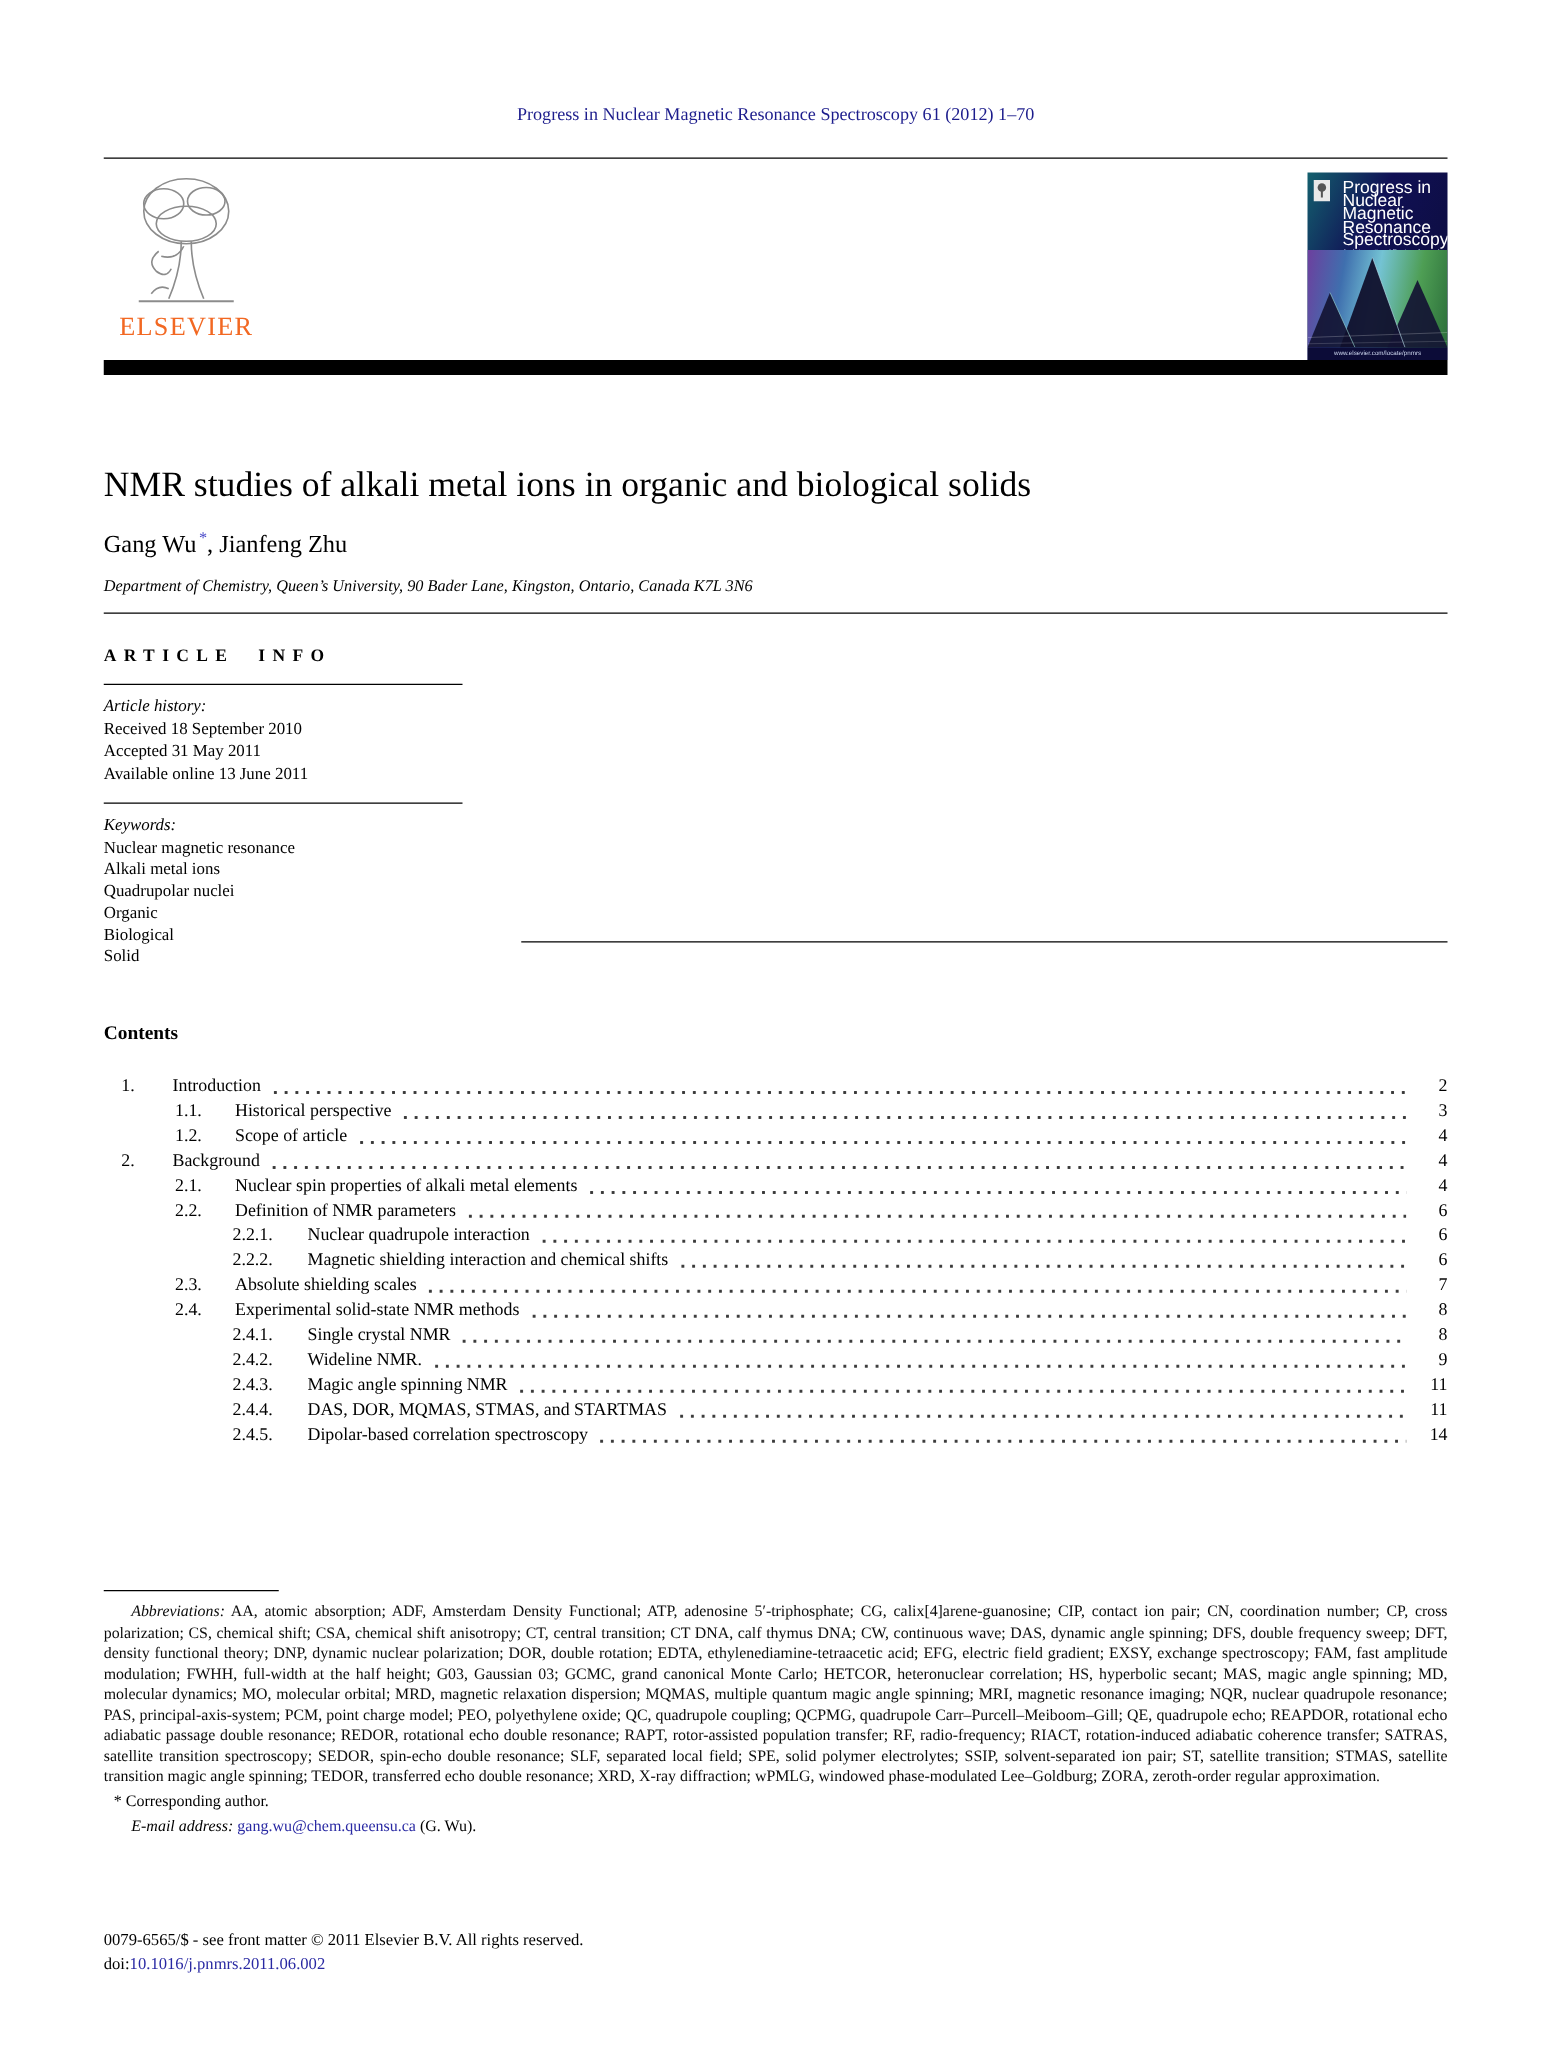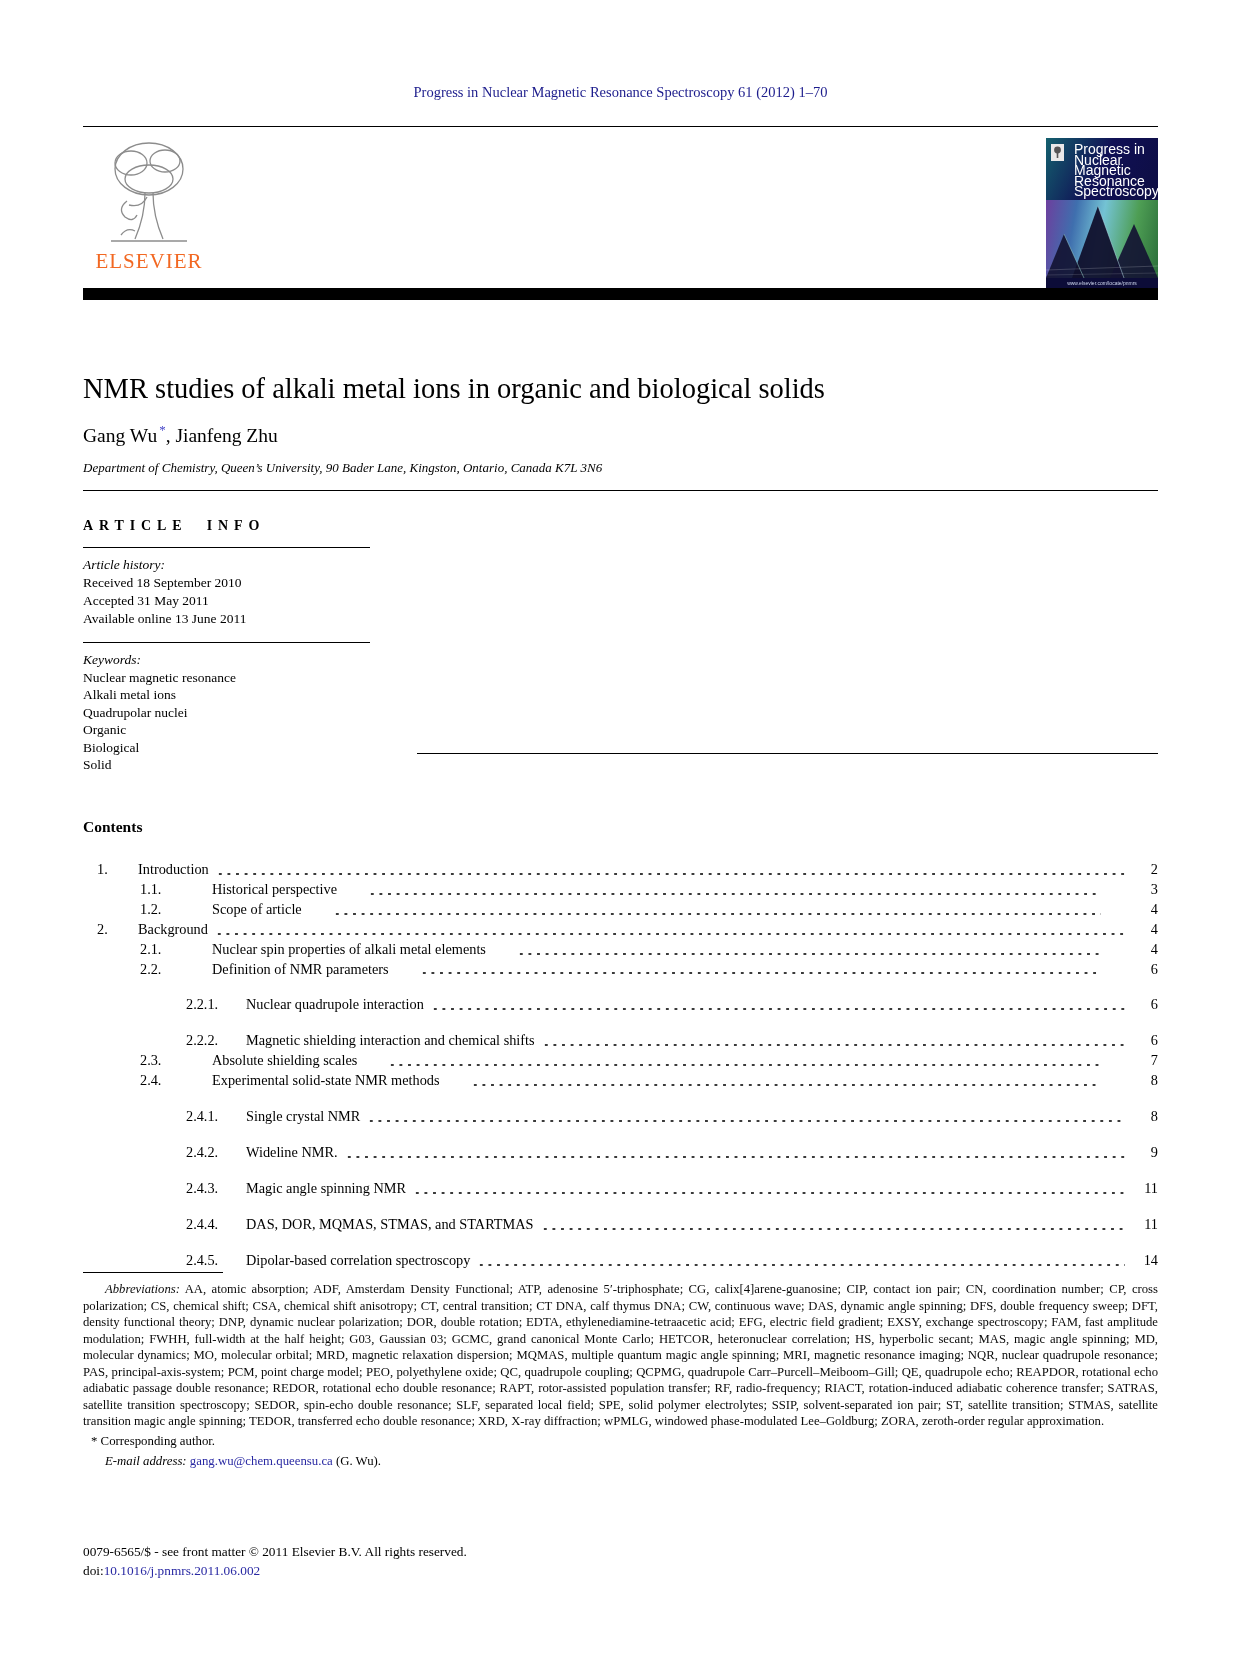--- a/index.html
+++ b/index.html
@@ -68,22 +68,22 @@
   .kw-line { font-size:13.5px; line-height:17.4px; }
 
   .abstract-rule { top:753px; left:417px; width:741px; }
 
   
   .contents-sec { position:absolute; top:818px; left:83px; width:1075px; }
   .contents-heading { font-size:15.5px; font-weight:bold; }
   .toc { margin-top:24px; }
   .toc-row { display:flex; align-items:baseline; line-height:19.9px; font-size:14.3px; }
   .toc-row.lvl1 { padding-left:14px; }
-  .toc-row.lvl2 { padding-left:57px;gap:24px; }
-  .toc-row.lvl3 { padding-left:103px;margin-top:16px; }
+  .toc-row.lvl2 { padding-left:57px; }
+  .toc-row.lvl3 { padding-left:103px; }
   .toc-num { flex:0 0 auto; }
   .lvl1 .toc-num { width:41px; }
   .lvl2 .toc-num { width:48px; }
   .lvl3 .toc-num { width:60px; }
   .toc-label { flex:0 0 auto; }
   .leader { flex:1 1 auto; align-self:stretch; margin:0 7px 4px 7px;
             background-image:radial-gradient(circle, #3a3a3a 1.1px, transparent 1.35px);
             background-size:8.6px 4px; background-repeat:repeat-x; background-position:0 bottom; }
   .toc-page { flex:0 0 auto; width:26px; text-align:right; }
 

